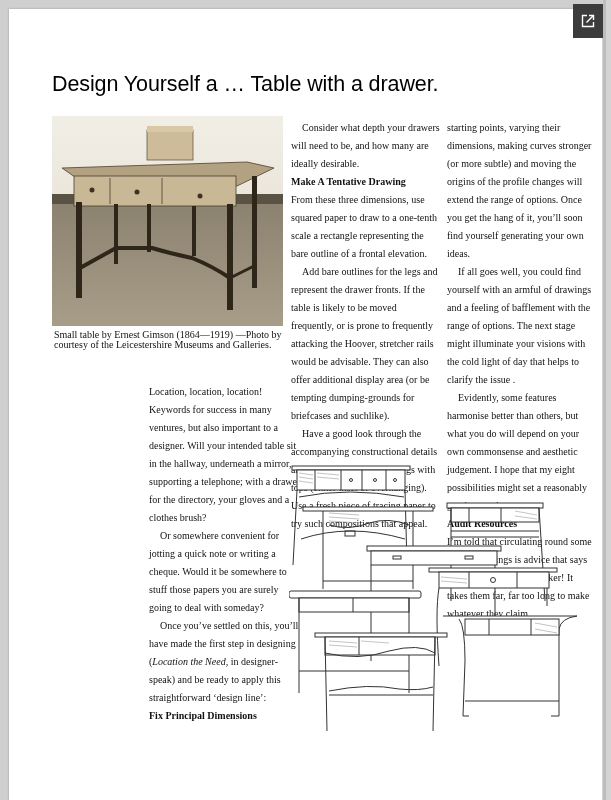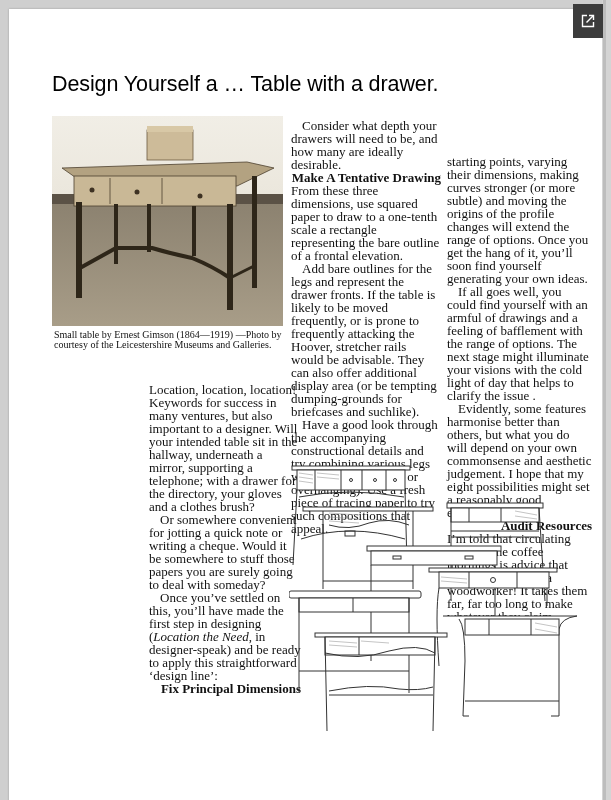--- a/index.html
+++ b/index.html
@@ -37,28 +37,28 @@
   .photo {
     position: absolute; left: 43px; top: 107px; width: 231px; height: 210px;
     overflow: hidden;
   }
   .caption {
     position: absolute; left: 45px; top: 321px; width: 240px;
     font-size: 10px; line-height: 10px; color: #111;
   }
   .col {
     position: absolute;
-    font-size: 13px; line-height: 13px; color: #111;
+    font-size: 10px; line-height: 18px; color: #111;
   }
   .col p { margin: 0; }
   .col p.ind { text-indent: 11px; }
-  .col .h { font-weight: bold; text-align: right; }
+  .col .h { font-weight: bold; }
   .col1 { left: 140px; top: 374px; width: 152px; }
   .col2 { left: 282px; top: 110px; width: 150px; }
-  .col3 { left: 438px; top: 110px; width: 145px; margin-top: 36px; }
+  .col3 { left: 438px; top: 110px; width: 145px; }
   .drawings {
     position: absolute; left: 280px; top: 452px; width: 300px; height: 290px;
   }
 </style>
 </head>
 <body>
 
 <div class="page">
 
   <h1 class="title">Design Yourself a … Table with a drawer.</h1>

